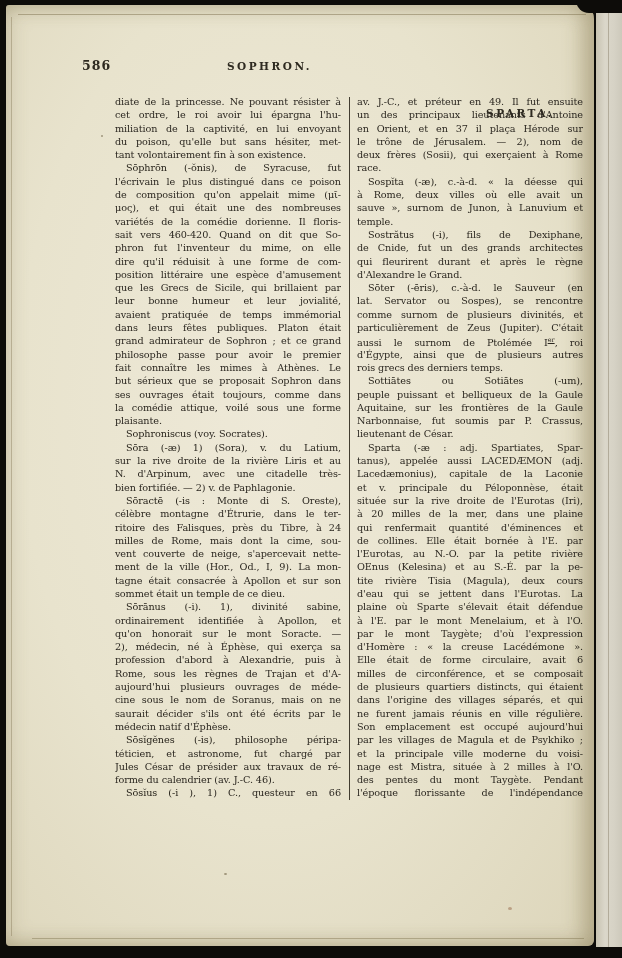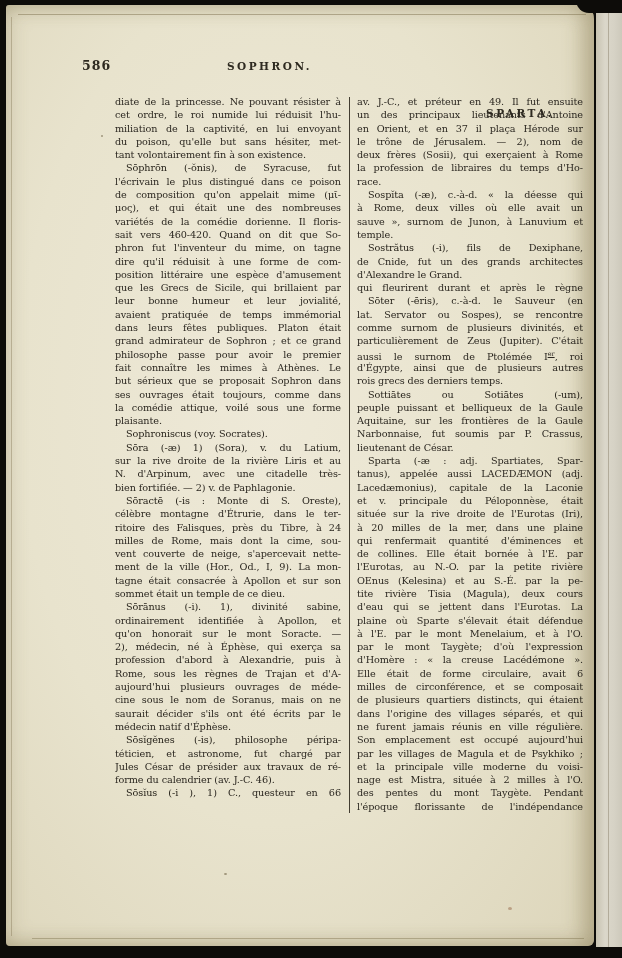--- a/index.html
+++ b/index.html
@@ -64,31 +64,31 @@
 
   <div class="pagehead">
     <span class="pageno">586</span>
     <span class="rh rh-left">SOPHRON.</span>
     <span class="rh rh-right">SPARTA.</span>
   </div>
 
   <div class="cols">
     <div class="col" id="col-left">
         <div class="line"><span class="r-n">diate de la princesse. Ne pouvant résister à</span></div>
-        <div class="line"><span class="r-n">cet ordre, le roi numide lui réduisit l'hu-</span></div>
+        <div class="line"><span class="r-n">cet ordre, le roi avoir lui épargna l'hu-</span></div>
         <div class="line"><span class="r-n">miliation de la captivité, en lui envoyant</span></div>
         <div class="line"><span class="r-n">du poison, qu'elle but sans hésiter, met-</span></div>
         <div class="line end"><span class="r-n">tant volontairement fin à son existence.</span></div>
         <div class="line ind"><span class="r-b">Sōphrōn (-ŏnis)</span><span class="r-n">, de Syracuse, fut</span></div>
         <div class="line"><span class="r-n">l'écrivain le plus distingué dans ce poison</span></div>
         <div class="line"><span class="r-n">de composition qu'on appelait </span><span class="r-i">mime</span><span class="r-n"> (μῖ-</span></div>
         <div class="line"><span class="r-n">μος), et qui était une des nombreuses</span></div>
         <div class="line"><span class="r-n">variétés de la comédie dorienne. Il floris-</span></div>
         <div class="line"><span class="r-n">sait vers 460-420. Quand on dit que So-</span></div>
-        <div class="line"><span class="r-n">phron fut l'inventeur du mime, on tagne</span></div>
+        <div class="line"><span class="r-n">phron fut l'inventeur du mime, on elle</span></div>
         <div class="line"><span class="r-n">dire qu'il réduisit à une forme de com-</span></div>
         <div class="line"><span class="r-n">position littéraire une espèce d'amusement</span></div>
         <div class="line"><span class="r-n">que les Grecs de Sicile, qui brillaient par</span></div>
         <div class="line"><span class="r-n">leur bonne humeur et leur jovialité,</span></div>
         <div class="line"><span class="r-n">avaient pratiquée de temps immémorial</span></div>
         <div class="line"><span class="r-n">dans leurs fêtes publiques. Platon était</span></div>
         <div class="line"><span class="r-n">grand admirateur de Sophron ; et ce grand</span></div>
         <div class="line"><span class="r-n">philosophe passe pour avoir le premier</span></div>
         <div class="line"><span class="r-n">fait connaître les mimes à Athènes. Le</span></div>
         <div class="line"><span class="r-n">but sérieux que se proposait Sophron dans</span></div>
@@ -124,30 +124,29 @@
         <div class="line end"><span class="r-n">forme du calendrier (av. J.-C. 46).</span></div>
         <div class="line ind"><span class="r-b">Sōsĭus (-i )</span><span class="r-n">, 1) C., questeur en 66</span></div>
       </div>
     <div class="divider"></div>
     <div class="col" id="col-right">
         <div class="line"><span class="r-n">av. J.-C., et préteur en 49. Il fut ensuite</span></div>
         <div class="line"><span class="r-n">un des principaux lieutenants d'Antoine</span></div>
         <div class="line"><span class="r-n">en Orient, et en 37 il plaça Hérode sur</span></div>
         <div class="line"><span class="r-n">le trône de Jérusalem. — 2), nom de</span></div>
         <div class="line"><span class="r-n">deux frères (Sosii), qui exerçaient à Rome</span></div>
-        <div class="line"><span class="r-n">la profession de libraires du temps d'Ho-</span></div>
         <div class="line end"><span class="r-n">race.</span></div>
         <div class="line ind"><span class="r-b">Sospĭta (-æ)</span><span class="r-n">, c.-à-d. « la déesse qui</span></div>
         <div class="line"><span class="r-n">à Rome, deux villes où elle avait un</span></div>
         <div class="line"><span class="r-n">sauve », surnom de Junon, à Lanuvium et</span></div>
         <div class="line end"><span class="r-n">temple.</span></div>
         <div class="line ind"><span class="r-b">Sostrătus (-i)</span><span class="r-n">, fils de Dexiphane,</span></div>
         <div class="line"><span class="r-n">de Cnide, fut un des grands architectes</span></div>
+        <div class="line"><span class="r-n">qui fleurirent durant et après le règne</span></div>
         <div class="line end"><span class="r-n">d'Alexandre le Grand.</span></div>
-        <div class="line"><span class="r-n">qui fleurirent durant et après le règne</span></div>
         <div class="line ind"><span class="r-b">Sōter (-ēris)</span><span class="r-n">, c.-à-d. le Sauveur (en</span></div>
         <div class="line"><span class="r-n">lat. </span><span class="r-i">Servator</span><span class="r-n"> ou </span><span class="r-i">Sospes</span><span class="r-n">), se rencontre</span></div>
         <div class="line"><span class="r-n">comme surnom de plusieurs divinités, et</span></div>
         <div class="line"><span class="r-n">particulièrement de Zeus (Jupiter). C'était</span></div>
         <div class="line"><span class="r-n">aussi le surnom de Ptolémée I</span><span class="r-sup">er</span><span class="r-n">, roi</span></div>
         <div class="line"><span class="r-n">d'Égypte, ainsi que de plusieurs autres</span></div>
         <div class="line end"><span class="r-n">rois grecs des derniers temps.</span></div>
         <div class="line ind"><span class="r-b">Sottiātes</span><span class="r-n"> ou </span><span class="r-b">Sotiātes (-um)</span><span class="r-n">,</span></div>
         <div class="line"><span class="r-n">peuple puissant et belliqueux de la Gaule</span></div>
         <div class="line"><span class="r-n">Aquitaine, sur les frontières de la Gaule</span></div>

